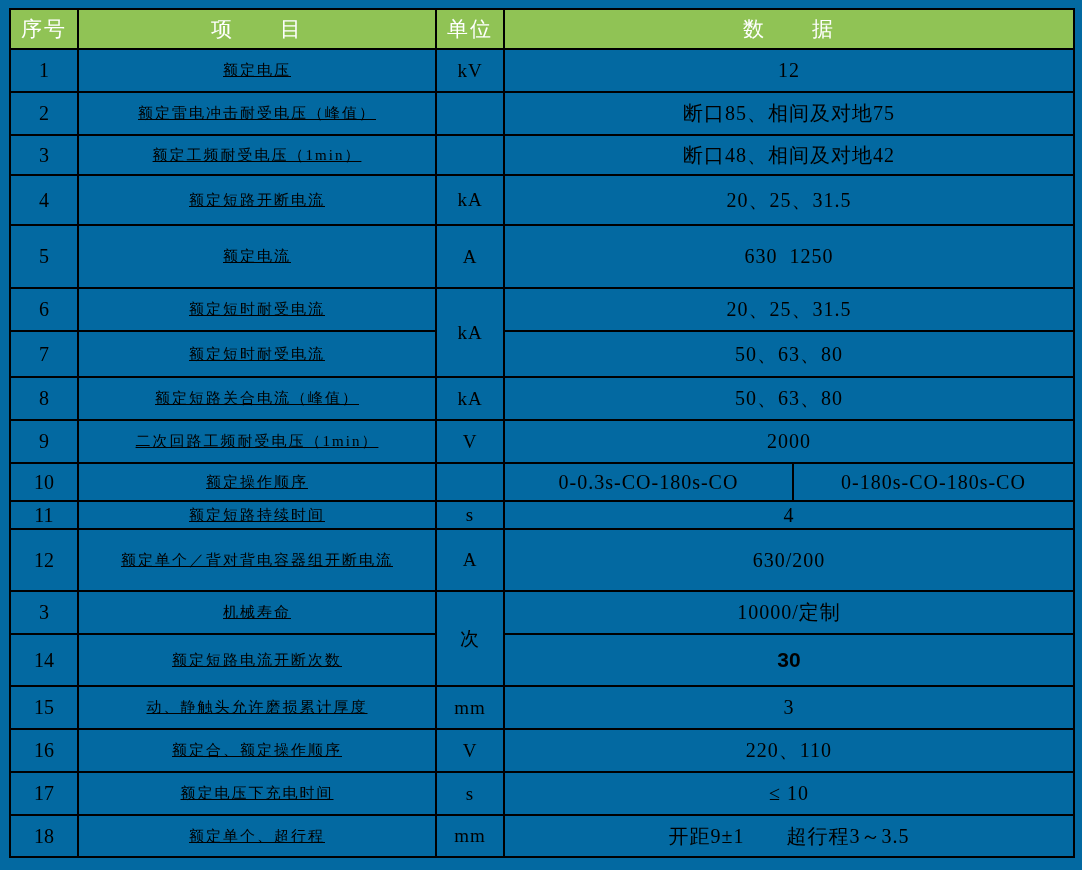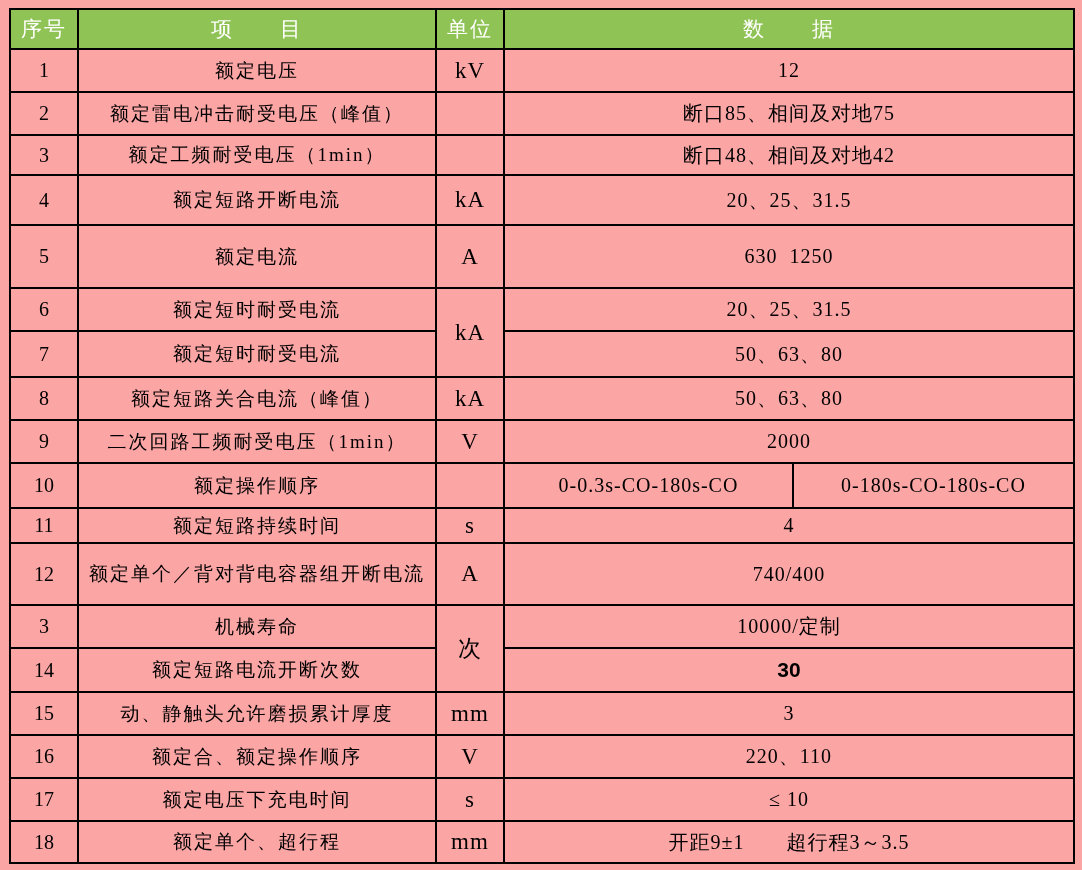--- a/index.html
+++ b/index.html
@@ -5,21 +5,21 @@
   :root{
     --header-bg:#90C355;
     --header-text:#FFFFFF;
     --border-color:#000000;
     --body-text:#000000;
   }
   html,body{margin:0;padding:0;background:#FFFFFF;}
   .page{
     position:relative;
     width:1082px;height:870px;
-    background:#fca5a5;
+    background:#0369a1;
     font-family:"Liberation Serif","DejaVu Serif",serif;
     color:var(--body-text);
     overflow:hidden;
   }
   table.spec{
     position:absolute;left:9px;top:8px;
     width:1064px;
     border-collapse:collapse;
     table-layout:fixed;
   }
@@ -33,22 +33,22 @@
   }
   .spec thead th{
     background:var(--header-bg);
     color:var(--header-text);
     font-weight:normal;
     font-size:21px;
     letter-spacing:2px;
     height:38px;
   }
   .seq-cell{font-size:20px;}
-  .item-cell{font-size:19px;letter-spacing:2px;}
-  .unit-cell{font-size:23px;letter-spacing:1px;}
+  .item-cell{font-size:15px;letter-spacing:2px;text-decoration:underline;}
+  .unit-cell{font-size:19px;letter-spacing:1px;}
   .data-cell{font-size:20px;letter-spacing:1px;}
   .bold-sans{
     font-family:Liberation Sans, sans-serif;
     font-weight:bold;
     font-size:21px;
     letter-spacing:0;
   }
 </style>
 </head>
 <body>
@@ -117,46 +117,46 @@
           <td class="item-cell">额定短路关合电流（峰值）</td>
           <td class="unit-cell">kA</td>
           <td class="data-cell" colspan="2">50、63、80</td>
         </tr>
         <tr style="height: 43px;">
           <td class="seq-cell">9</td>
           <td class="item-cell">二次回路工频耐受电压（1min）</td>
           <td class="unit-cell">V</td>
           <td class="data-cell" colspan="2">2000</td>
         </tr>
-        <tr style="height: 45px; padding-left: 24px;">
+        <tr style="height: 38px; padding-left: 24px;">
           <td class="seq-cell">10</td>
           <td class="item-cell">额定操作顺序</td>
           <td class="unit-cell"></td>
           <td class="data-cell">0-0.3s-CO-180s-CO</td>
           <td class="data-cell">0-180s-CO-180s-CO</td>
         </tr>
-        <tr style="height: 35px; margin-left: 48px;">
+        <tr style="height: 28px; margin-left: 48px;">
           <td class="seq-cell">11</td>
           <td class="item-cell">额定短路持续时间</td>
           <td class="unit-cell">s</td>
           <td class="data-cell" colspan="2">4</td>
         </tr>
         <tr style="height: 62px;">
           <td class="seq-cell">12</td>
           <td class="item-cell">额定单个／背对背电容器组开断电流</td>
           <td class="unit-cell">A</td>
-          <td class="data-cell" colspan="2">740/400</td>
+          <td class="data-cell" colspan="2">630/200</td>
         </tr>
         <tr style="height: 43px;">
           <td class="seq-cell">3</td>
           <td class="item-cell">机械寿命</td>
           <td class="unit-cell" rowspan="2">次</td>
           <td class="data-cell" colspan="2">10000/定制</td>
         </tr>
-        <tr style="height: 44px;">
+        <tr style="height: 52px;">
           <td class="seq-cell">14</td>
           <td class="item-cell">额定短路电流开断次数</td>
           <td class="data-cell bold-sans" colspan="2">30</td>
         </tr>
         <tr style="height: 43px; border-radius: 8px;">
           <td class="seq-cell">15</td>
           <td class="item-cell">动、静触头允许磨损累计厚度</td>
           <td class="unit-cell">mm</td>
           <td class="data-cell" colspan="2">3</td>
         </tr>

